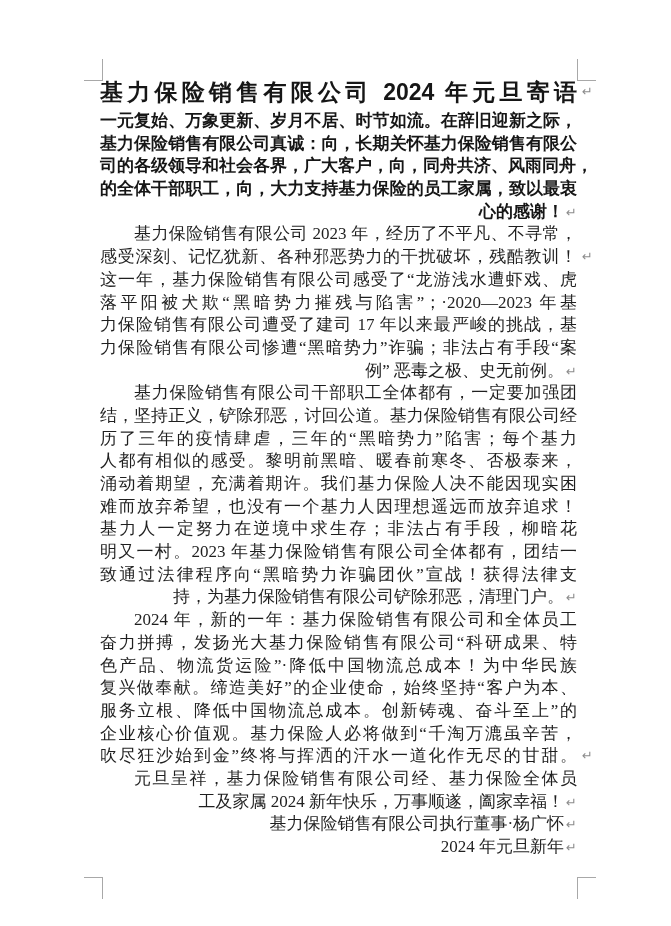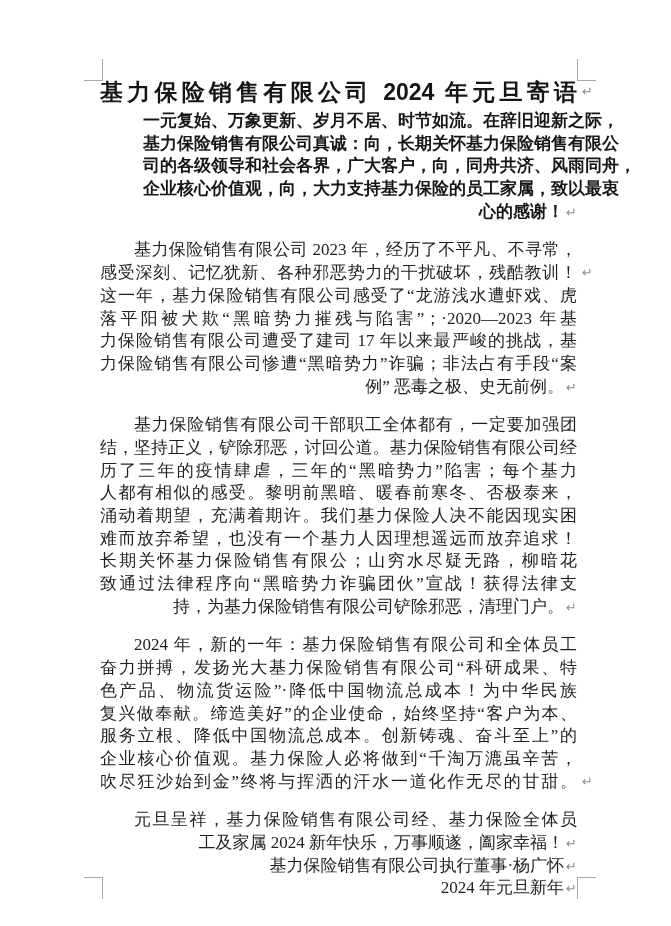--- a/index.html
+++ b/index.html
@@ -28,22 +28,22 @@
     position:absolute;left:100px;top:110px;width:477px;
     color:#1f1f1f;
   }
   .line{
     position:relative;height:22.7px;line-height:22.7px;font-size:17px;
     white-space:nowrap;
   }
   .line.justify{text-align:justify;text-align-last:justify;text-justify:inter-character;}
   .line.left{text-align:right;}
   .line.center{text-align:right;}
-  .line.bold{font-weight:bold;font-family:"Liberation Sans",sans-serif;color:#161616;margin-left:43px;}
-  .line.indent{text-indent:34px;margin-top:16px;}
+  .line.bold{font-weight:bold;font-family:"Liberation Sans",sans-serif;color:#161616;}
+  .line.indent{text-indent:34px;}
   .pmark{
     color:#8c8c8c;font-size:13px;font-weight:normal;
     font-family:"DejaVu Sans",sans-serif;margin-left:2px;
   }
   .pmark.pabs{position:absolute;right:-16px;top:0;margin-left:0;}
 </style>
 </head>
 <body>
 
 <div class="page">
@@ -55,36 +55,37 @@
 
   <div class="doc-title">
     <span>基力保险销售有限公司 2024 年元旦寄语</span>
     <span class="pmark pabs">↵</span>
   </div>
 
   <div class="doc-body">
       <div class="line justify bold"><span>一元复始、万象更新、岁月不居、时节如流。在辞旧迎新之际，</span></div>
       <div class="line justify bold"><span>基力保险销售有限公司真诚：向，长期关怀基力保险销售有限公</span></div>
       <div class="line justify bold"><span>司的各级领导和社会各界，广大客户，向，同舟共济、风雨同舟，</span></div>
-      <div class="line justify bold"><span>企业核心价值观，向，大力支持基力保险的员工家属，致以最衷</span></div>
+      <div class="line justify bold"><span>的全体干部职工，向，大力支持基力保险的员工家属，致以最衷</span></div>
       <div class="line left bold"><span>心的感谢！</span><span class="pmark">↵</span></div>
       <div class="line justify indent"><span>基力保险销售有限公司 2023 年，经历了不平凡、不寻常，</span></div>
       <div class="line justify"><span>感受深刻、记忆犹新、各种邪恶势力的干扰破坏，残酷教训！</span><span class="pmark pabs">↵</span></div>
       <div class="line justify"><span>这一年，基力保险销售有限公司感受了“龙游浅水遭虾戏、虎</span></div>
       <div class="line justify"><span>落平阳被犬欺“黑暗势力摧残与陷害”；·2020—2023 年基</span></div>
       <div class="line justify"><span>力保险销售有限公司遭受了建司 17 年以来最严峻的挑战，基</span></div>
       <div class="line justify"><span>力保险销售有限公司惨遭“黑暗势力”诈骗；非法占有手段“案</span></div>
       <div class="line left"><span>例” 恶毒之极、史无前例。</span><span class="pmark">↵</span></div>
       <div class="line justify indent"><span>基力保险销售有限公司干部职工全体都有，一定要加强团</span></div>
       <div class="line justify"><span>结，坚持正义，铲除邪恶，讨回公道。基力保险销售有限公司经</span></div>
       <div class="line justify"><span>历了三年的疫情肆虐，三年的“黑暗势力”陷害；每个基力</span></div>
       <div class="line justify"><span>人都有相似的感受。黎明前黑暗、暖春前寒冬、否极泰来，</span></div>
       <div class="line justify"><span>涌动着期望，充满着期许。我们基力保险人决不能因现实困</span></div>
       <div class="line justify"><span>难而放弃希望，也没有一个基力人因理想遥远而放弃追求！</span></div>
-      <div class="line justify"><span>长期关怀基力保险销售有限公；山穷水尽疑无路，柳暗花</span></div>
+      <div class="line justify"><span>基力人一定努力在逆境中求生存；非法占有手段，柳暗花</span></div>
+      <div class="line justify"><span>明又一村。2023 年基力保险销售有限公司全体都有，团结一</span></div>
       <div class="line justify"><span>致通过法律程序向“黑暗势力诈骗团伙”宣战！获得法律支</span></div>
       <div class="line left"><span>持，为基力保险销售有限公司铲除邪恶，清理门户。</span><span class="pmark">↵</span></div>
       <div class="line justify indent"><span>2024 年，新的一年：基力保险销售有限公司和全体员工</span></div>
       <div class="line justify"><span>奋力拼搏，发扬光大基力保险销售有限公司“科研成果、特</span></div>
       <div class="line justify"><span>色产品、物流货运险”·降低中国物流总成本！为中华民族</span></div>
       <div class="line justify"><span>复兴做奉献。缔造美好”的企业使命，始终坚持“客户为本、</span></div>
       <div class="line justify"><span>服务立根、降低中国物流总成本。创新铸魂、奋斗至上”的</span></div>
       <div class="line justify"><span>企业核心价值观。基力保险人必将做到“千淘万漉虽辛苦，</span></div>
       <div class="line justify"><span>吹尽狂沙始到金”终将与挥洒的汗水一道化作无尽的甘甜。</span><span class="pmark pabs">↵</span></div>
       <div class="line justify indent"><span>元旦呈祥，基力保险销售有限公司经、基力保险全体员</span></div>

